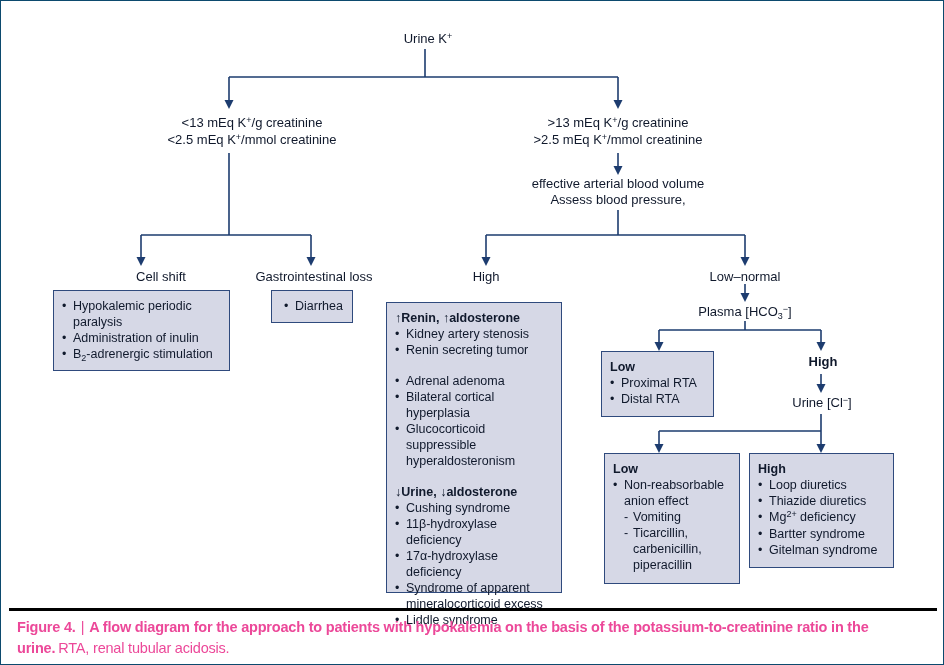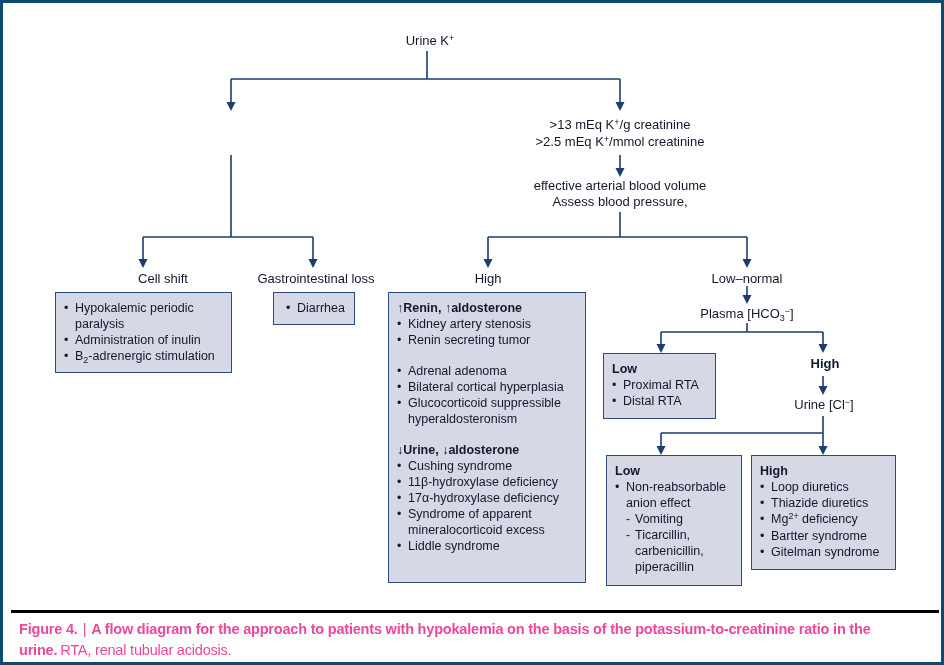--- a/index.html
+++ b/index.html
@@ -1,19 +1,19 @@
 <!DOCTYPE html>
 <html><head>
 <meta charset="utf-8">
 <style>
   html,body{margin:0;padding:0;background:#fff;}
   #figure{
     position:relative;width:944px;height:665px;background:#ffffff;
     font-family:"Liberation Sans","DejaVu Sans",sans-serif;
-    color:#10192c;box-sizing:border-box;border:3px solid #0c4a6e;
+    color:#10192c;box-sizing:border-box;border:1px solid #0c4a6e;
     overflow:hidden;
   }
   svg.connectors{position:absolute;left:0;top:0;pointer-events:none;}
   .clabel{position:absolute;transform:translateX(-50%);white-space:nowrap;
     font-size:13px;line-height:16px;text-align:center;}
   .cblock{position:absolute;transform:translateX(-50%);font-size:13px;
     line-height:16px;text-align:center;white-space:nowrap;}
   .fbox{position:absolute;background:#d6d8e6;border:1.6px solid #2f4a7d;
     box-sizing:border-box;font-size:12.5px;line-height:16px;padding:7px 6px 6px 8px;}
   .fbox .btitle{font-weight:bold;}
@@ -75,20 +75,28 @@
       <polygon points="815.5,383 824.5,383 820,392"></polygon>
       <polygon points="653.5,443 662.5,443 658,452"></polygon>
       <polygon points="815.5,443 824.5,443 820,452"></polygon>
     </g>
   </svg>
 
   <div class="clabel" style="left:427px;top:30px;">
     <span>Urine K</span><span class="sup">+</span>
   </div>
 
+  <div class="cblock" style="left:251px;top:114px;">
+    <div>
+      <span>&lt;13 mEq K</span><span class="sup">+</span><span>/g creatinine</span>
+    </div>
+    <div>
+      <span>&lt;2.5 mEq K</span><span class="sup">+</span><span>/mmol creatinine</span>
+    </div>
+  </div>
 
   <div class="cblock" style="left:617px;top:114px;">
     <div>
       <span>&gt;13 mEq K</span><span class="sup">+</span><span>/g creatinine</span>
     </div>
     <div>
       <span>&gt;2.5 mEq K</span><span class="sup">+</span><span>/mmol creatinine</span>
     </div>
   </div>
 
@@ -117,21 +125,21 @@
     </div>
   </div>
 
   <div class="fbox" style="left:270px;top:289px;width:82px;height:33px;padding-left:12px;">
     <div class="li">
       <span class="blt">•</span>
       <span class="txt">Diarrhea</span>
     </div>
   </div>
 
-  <div class="fbox" style="left:385px;top:289px;width:198px;height:291px;">
+  <div class="fbox" style="left:385px;top:301px;width:176px;height:291px;">
     <div class="rhead">↑Renin, ↑aldosterone</div>
     <div class="li">
       <span class="blt">•</span>
       <span class="txt">Kidney artery stenosis</span>
     </div>
     <div class="li">
       <span class="blt">•</span>
       <span class="txt">Renin secreting tumor</span>
     </div>
     <div class="rsec-gap"></div>

